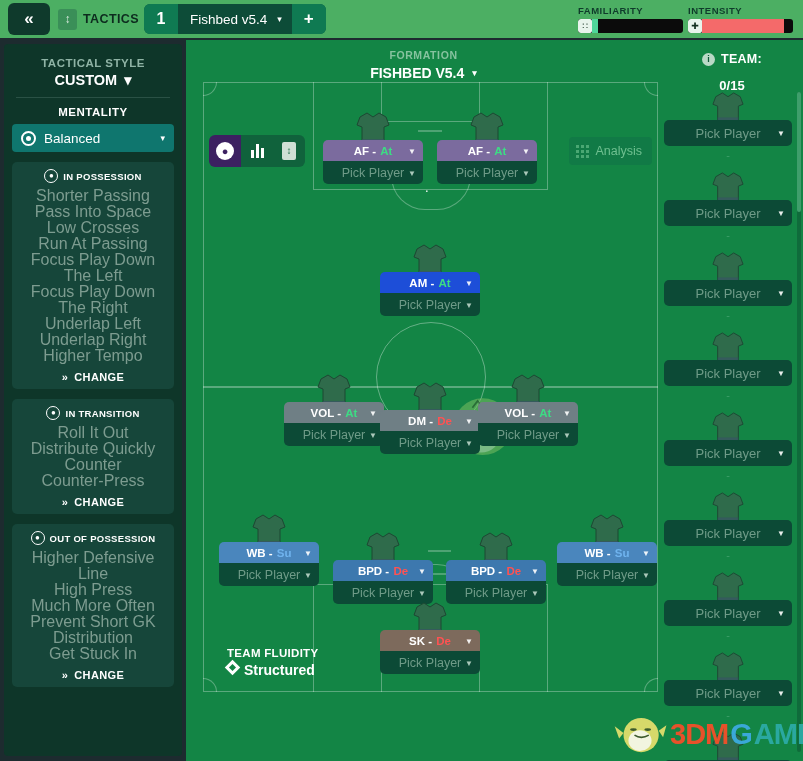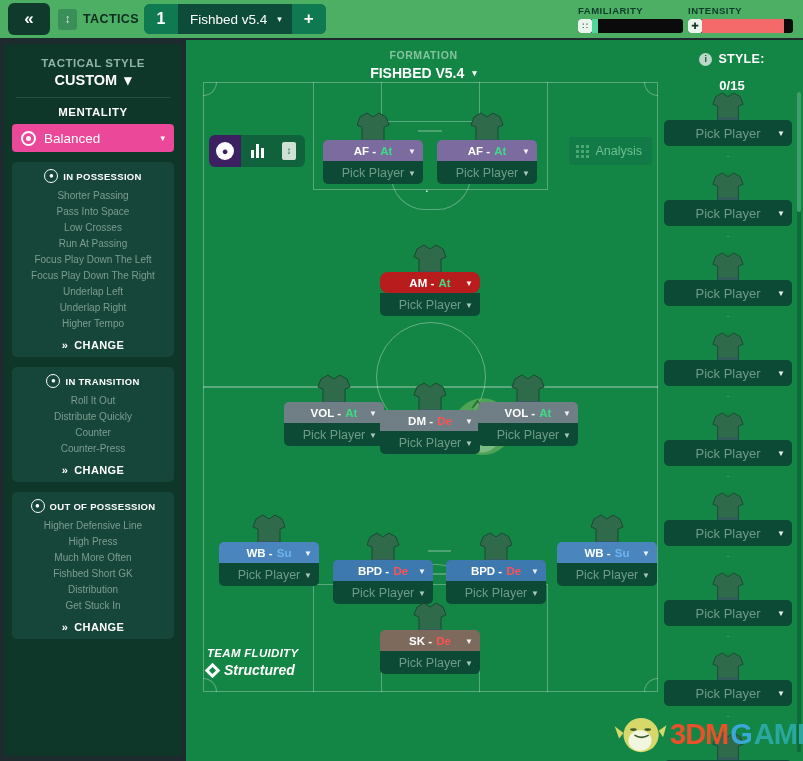--- a/index.html
+++ b/index.html
@@ -94,21 +94,21 @@
     text-align: center; color: #ffffff; font-size: 14.5px; font-weight: bold;
     margin-top: 3px; display: flex; align-items: center; justify-content: center; gap: 7px;
     cursor: pointer;
   }
   .sb-divider { height: 1px; background: #2a5145; margin: 9px 4px 8px 4px; }
   .sb-sub-title {
     text-align: center; color: #ffffff; font-size: 11.5px;
     font-weight: bold; letter-spacing: .5px; margin-bottom: 6px;
   }
   .mentality-box {
-    height: 28px; background: #ec4899; border-radius: 4px;
+    height: 28px; background: #0f766e; border-radius: 4px;
     display: flex; align-items: center; padding: 0 9px; gap: 8px;
     cursor: pointer;
   }
   .ment-icon {
     width: 15px; height: 15px; border-radius: 50%;
     border: 2px solid #ffffff; position: relative; flex: 0 0 15px;
   }
   .ment-icon::after {
     content: ''; position: absolute; left: 3px; top: 3px;
     width: 5px; height: 5px; border-radius: 50%; background: #ffffff;
@@ -126,21 +126,21 @@
   }
   .panel-head-icon {
     width: 14px; height: 14px; border-radius: 50%; border: 1.6px solid #ffffff;
     display: flex; align-items: center; justify-content: center;
     color: #ffffff; font-size: 8px; line-height: 1;
   }
   .panel-head-title {
     color: #ffffff; font-size: 9.5px; font-weight: bold; letter-spacing: .3px;
   }
   .panel-item {
-    text-align: center; color: #7d9c90; font-size: 10px; line-height: 16px;
+    text-align: center; color: #7d9c90; font-size: 16px; line-height: 16px;
     cursor: default;
   }
   .panel-change {
     display: flex; align-items: center; justify-content: center; gap: 6px;
     color: #ffffff; font-size: 11px; font-weight: bold; letter-spacing: .4px;
     margin-top: 7px; cursor: pointer;
   }
   .panel-change .chev { font-size: 11px; }
 
   
@@ -271,40 +271,40 @@
   }
   .player-row {
     height: 23px; background: #0c4a36; border-radius: 0 0 5px 5px;
     display: flex; align-items: center; justify-content: center;
     position: relative; cursor: pointer;
   }
   .player-text { color: #6f9b88; font-size: 12.5px; }
   .player-row .row-caret { color: #bcd6c9; }
 
   .role-af { background: #7b6b9e; }
-  .role-am { background: #b91c1c; border-radius: 8px; }
+  .role-am { background: #1d4ed8; }
   .role-vol { background: #6f7f85; }
   .role-dm  { background: #6f7f85; }
   .role-wb  { background: #4a86bd; text-align: right; }
   .role-bpd { background: #3d78ae; }
   .role-sk  { background: #7d6a5c; }
 
   .connector { position: absolute; background: rgba(255,255,255,.25); z-index: 1; }
   .dot-sep {
     position: absolute; color: #ffffff; font-size: 13px; z-index: 6;
   }
 
   .fluidity {
-    position: absolute; left: 4px; bottom: 14px; z-index: 6; font-style: italic;
+    position: absolute; left: 24px; bottom: 14px; z-index: 6;
   }
   .fl-title {
     color: #ffffff; font-size: 11.5px; font-weight: bold; letter-spacing: .3px;
   }
   .fl-value {
-    display: flex; align-items: center; gap: 6px; margin-top: 3px;
+    display: flex; gap: 6px; margin-top: 3px;
     color: #ffffff; font-size: 14px; font-weight: bold;
   }
   .fl-diamond {
     width: 11px; height: 11px; background: #ffffff; transform: rotate(45deg);
     position: relative;
   }
   .fl-diamond::after {
     content: ''; position: absolute; left: 3px; top: 3px;
     width: 5px; height: 5px; background: #138545;
   }
@@ -447,21 +447,21 @@
           </div>
         </div>
         <div class="panel">
           <div class="panel-head">
             <span class="panel-head-icon">●</span>
             <span class="panel-head-title">OUT OF POSSESSION</span>
           </div>
           <div class="panel-item">Higher Defensive Line</div>
           <div class="panel-item">High Press</div>
           <div class="panel-item">Much More Often</div>
-          <div class="panel-item">Fishbed Short GK</div>
+          <div class="panel-item">Prevent Short GK</div>
           <div class="panel-item">Distribution</div>
           <div class="panel-item">Get Stuck In</div>
           <div class="panel-change">
             <span class="chev">»</span>
             <span>CHANGE</span>
           </div>
         </div>
       </div>
   </div>
 
@@ -699,21 +699,21 @@
           <span class="fl-diamond"></span>
           <span>Structured</span>
         </div>
       </div>
     </div>
   </div>
 
   <div class="subs">
     <div class="subs-head">
       <span class="subs-info">i</span>
-      <span class="subs-label">STYLE:</span>
+      <span class="subs-label">TEAM:</span>
     </div>
     <div class="subs-count">0/15</div>
     <div class="subs-list" id="subs-host">
         <div class="sub-item">
           <svg class="sub-shirt" viewBox="0 0 40 34">
             <path d="M7 5 L14 1 L20 5 L26 1 L33 5 L36 13 L31 15 L31 33 L9 33 L9 15 L4 13 Z" fill="#2f6b4b" stroke="#1d4833" stroke-width="1"></path>
             <path d="M9 27 L31 27 L31 33 L9 33 Z" fill="#3a4f6b" opacity=".55"></path>
           </svg>
           <div class="sub-row">
             <span class="player-text">Pick Player</span>

